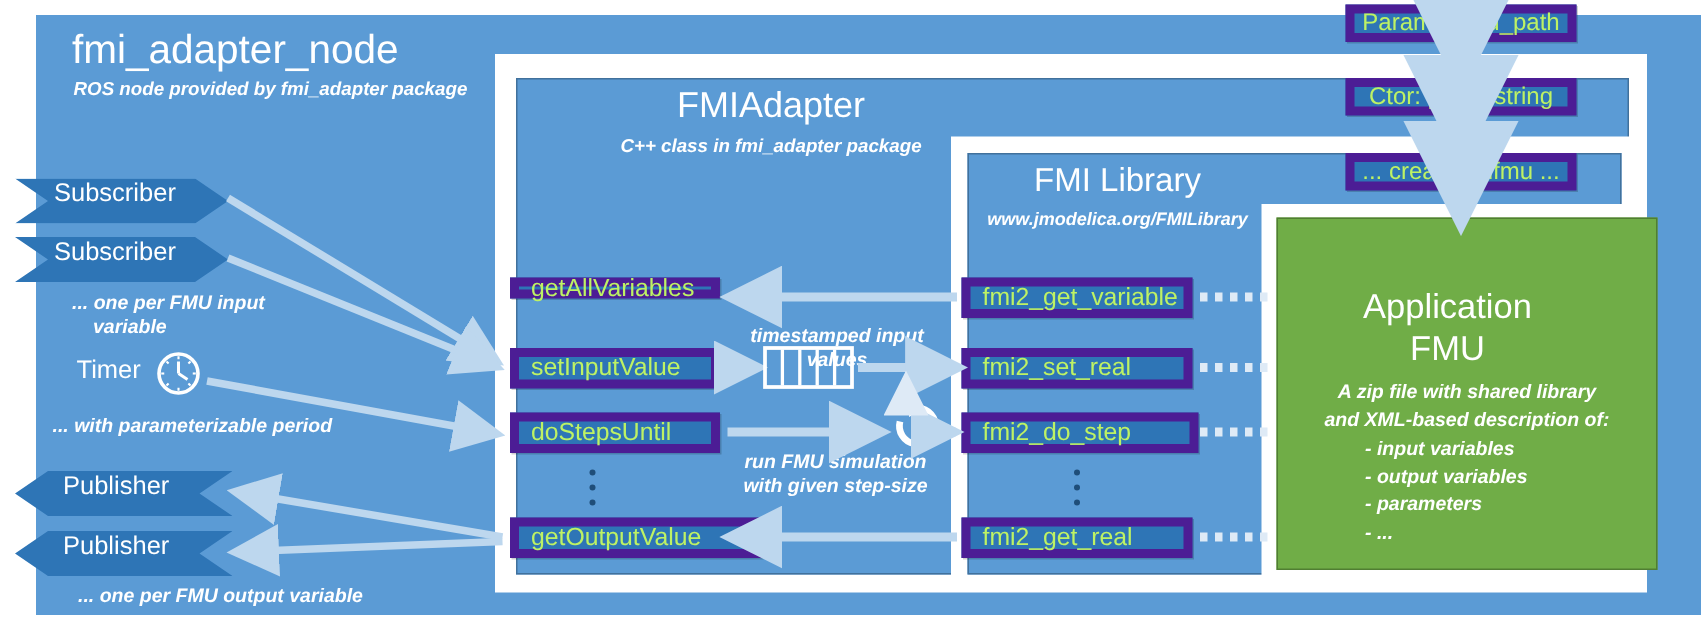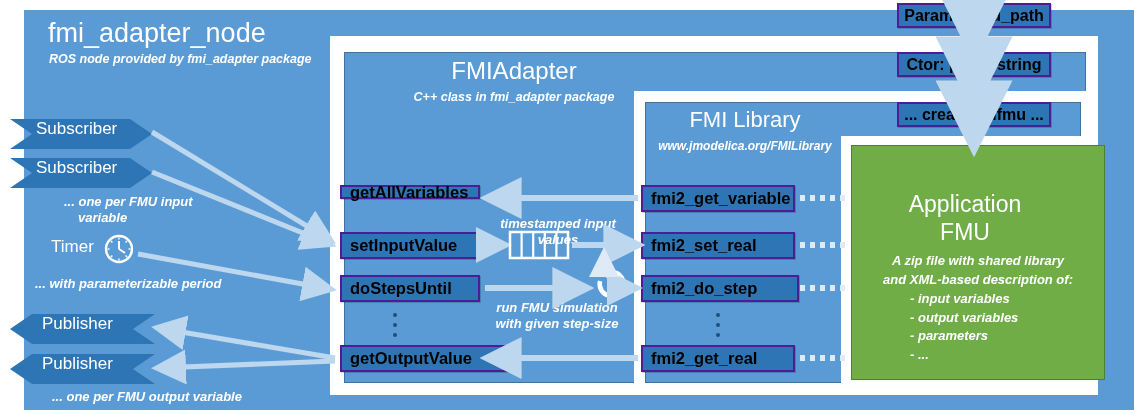--- a/index.html
+++ b/index.html
@@ -57,29 +57,28 @@
     left:49px;
     top:52px;
     white-space:nowrap;
   }
 
   
   .api-box{
     position:absolute;
     box-sizing:border-box;
     background:#2e75b6;
-    border:2px solid #4c1d95;
-    color:#000000;
+    border:6px solid #4c1d95;
+    color:#bef264;
     display:flex;
     align-items:center;
     padding-left:8px;
     font-size:16.5px;
     white-space:nowrap;
     box-shadow:1px 1px 0 rgba(0,0,0,0.18);
-    font-weight:bold;
   }
   .api-box.centered{justify-content:center;padding-left:0;}
 
   
   .chev-right{
     position:absolute;
     box-sizing:border-box;
     background:#2e75b6;
     color:#ffffff;
     display:flex;
@@ -172,21 +171,21 @@
       <div class="li">- ...</div>
     </div>
   </div>
 
   <div class="chev-right" style="left:10px;top:119px;width:142px;height:30px;">
     <span>Subscriber</span>
   </div>
   <div class="chev-right" style="left:10px;top:158px;width:142px;height:30px;">
     <span>Subscriber</span>
   </div>
-  <div class="note" style="left:64px;top:194px;">
+  <div class="note" style="left:48px;top:194px;">
     <div>... one per FMU input</div>
     <div style="padding-left:14px;">variable</div>
   </div>
 
   <div style="position:absolute;left:51px;top:237px;color:#ffffff;font-size:17px;">Timer</div>
 
   <div class="note" style="left:35px;top:276px;">... with parameterizable period</div>
 
   <div class="chev-left" style="left:10px;top:314px;width:145px;height:30px;">
     <span>Publisher</span>

